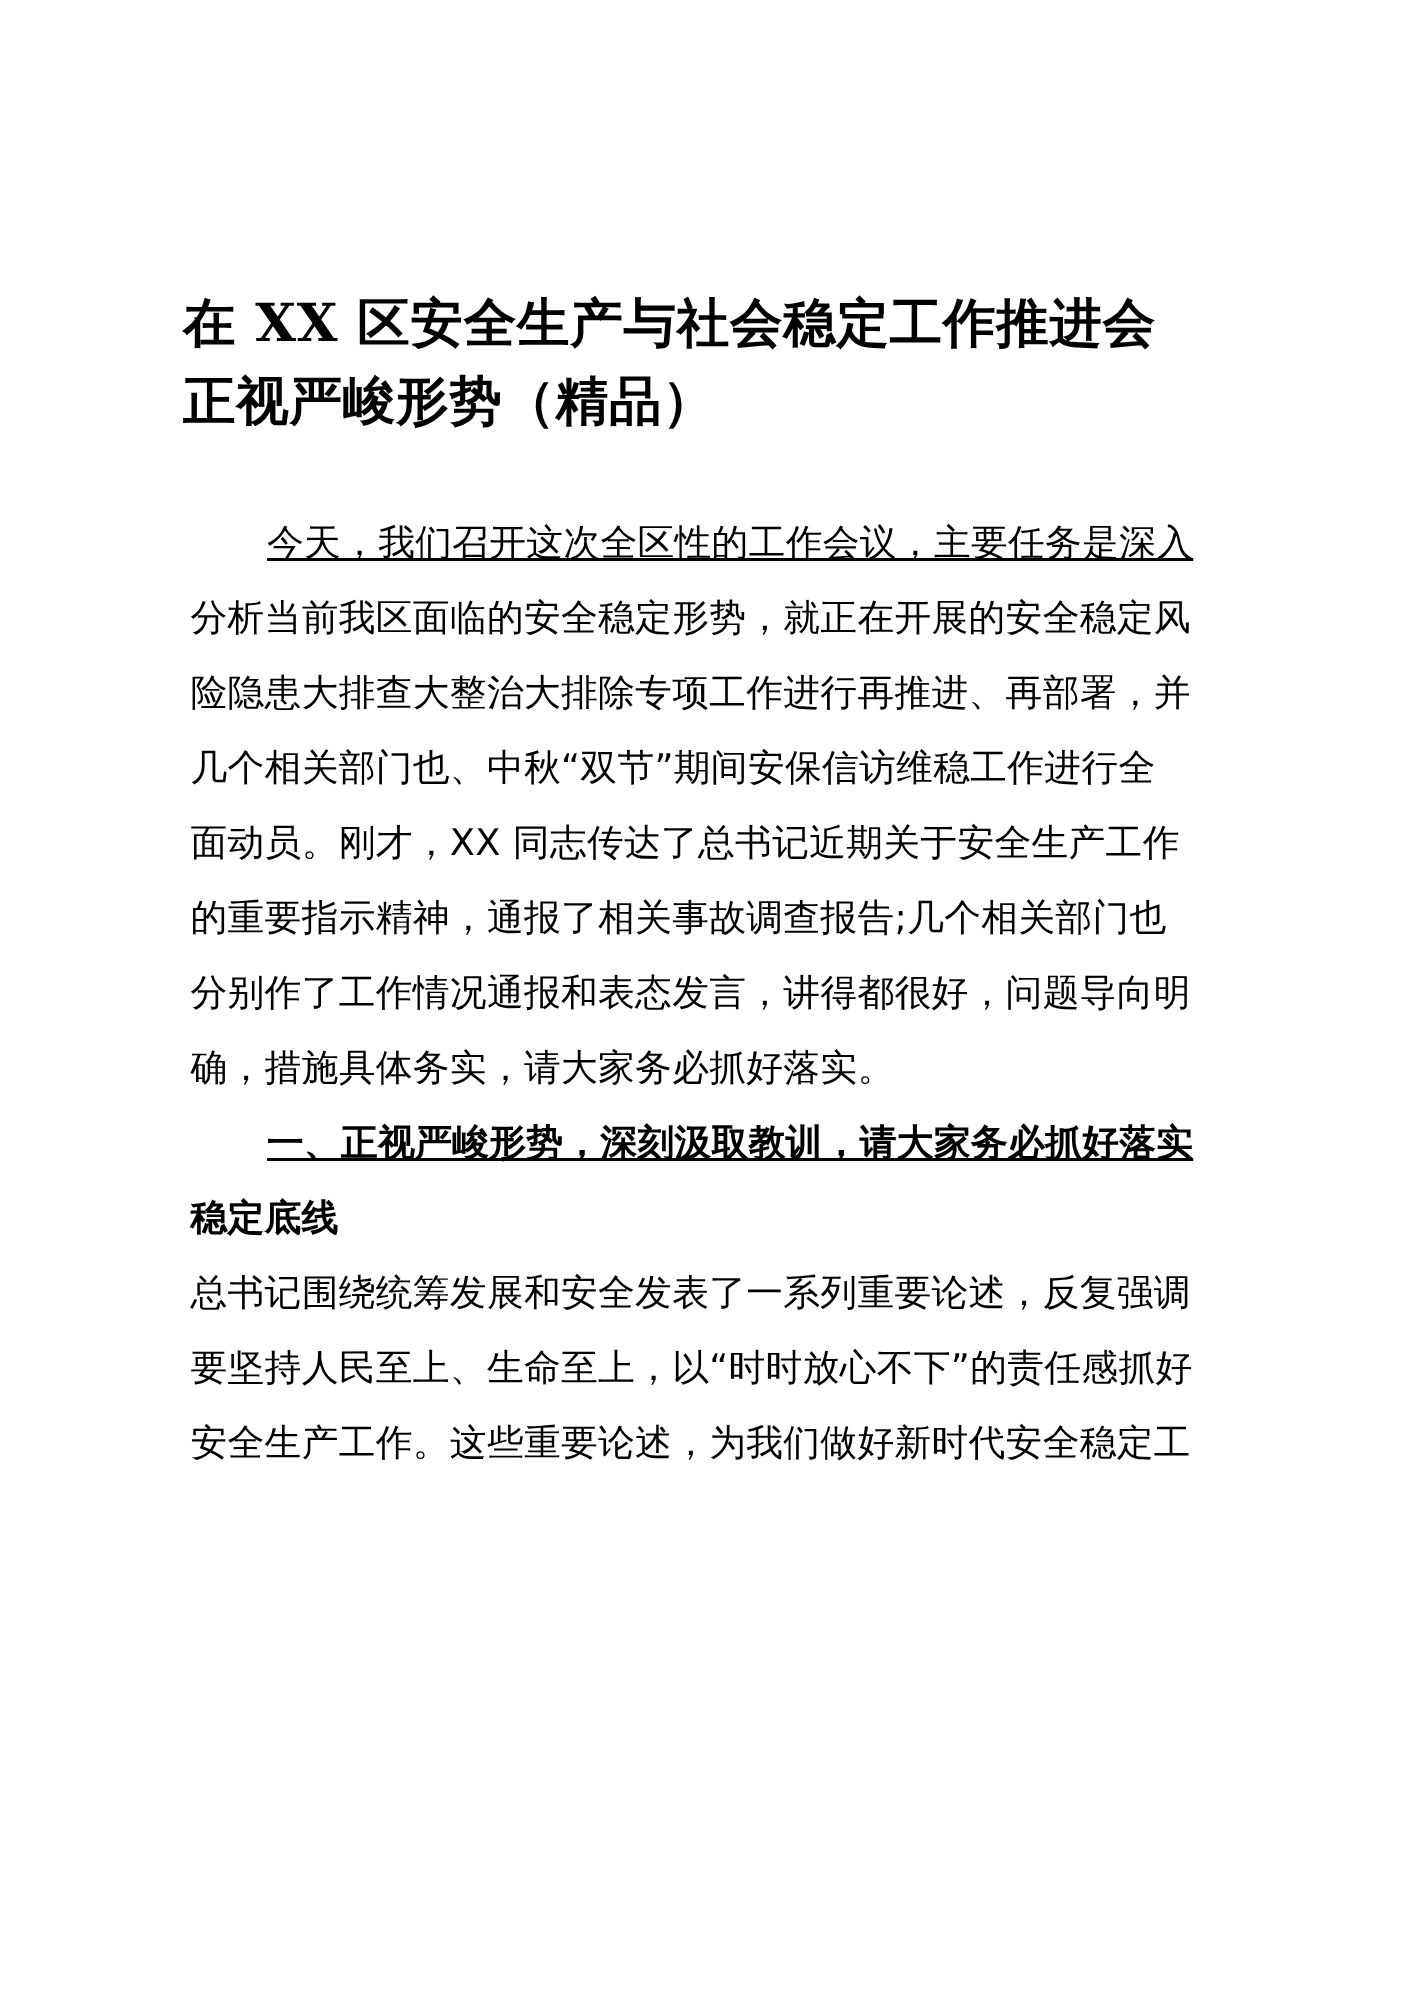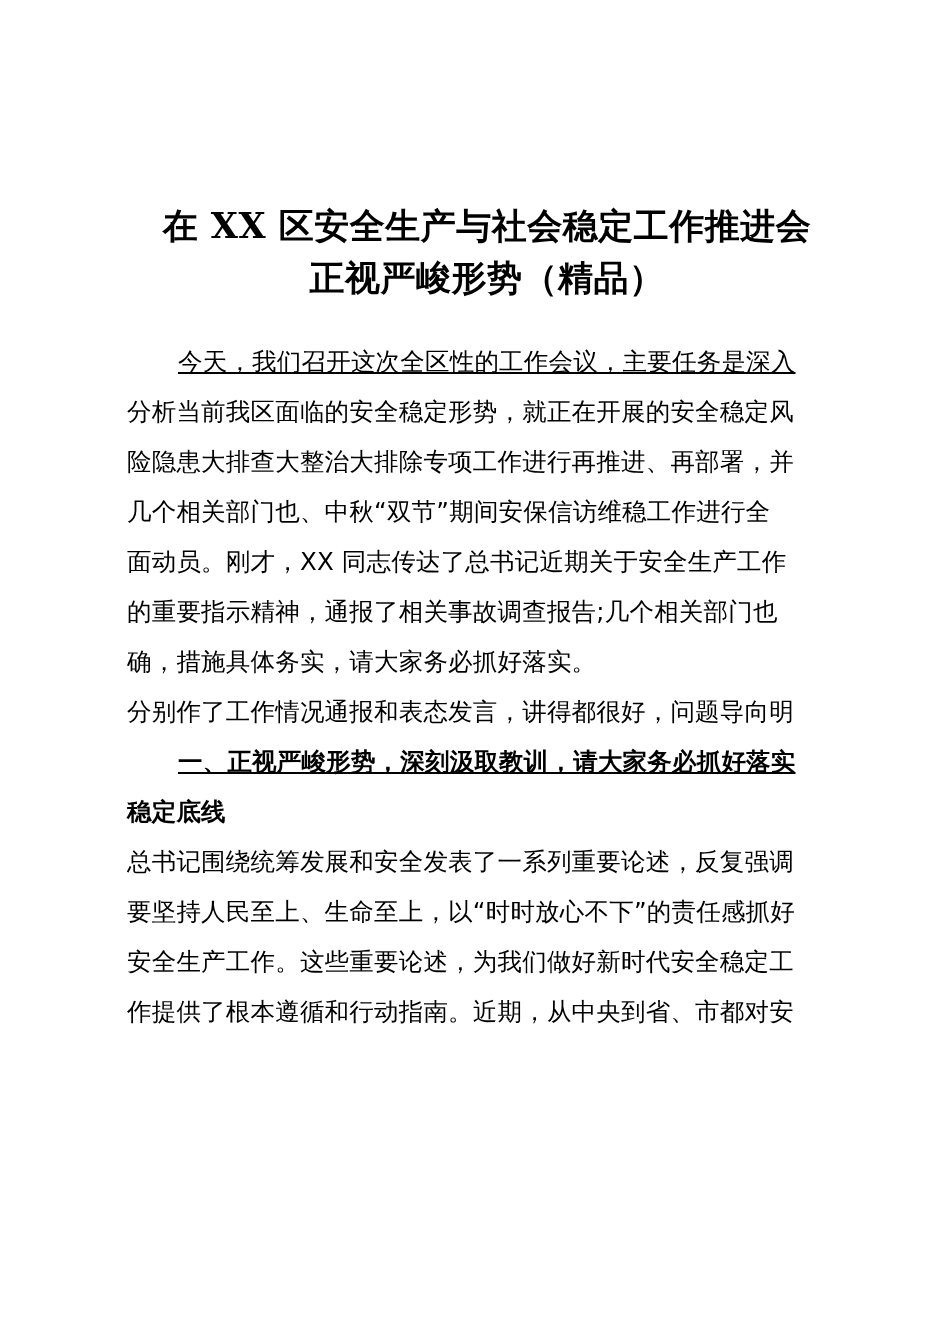--- a/index.html
+++ b/index.html
@@ -21,27 +21,27 @@
       top: 0;
       width: 950px;
       height: 1344px;
       background: #ffffff;
     }
     .title {
       position: absolute;
       left: 120px;
       width: 710px;
       top: 188px;
-      text-align: center;
+      text-align: left;
       font-family: "DejaVu Serif", "Liberation Serif", serif;
       font-weight: bold;
       font-size: 35px;
       line-height: 52px;
       letter-spacing: 0.5px;
-      margin: 12px;
+      margin: 2px;
     }
     .title span {
       display: block;
       white-space: nowrap;
     }
     .body {
       position: absolute;
       left: 127px;
       top: 337px;
       width: 700px;
@@ -74,31 +74,30 @@
 
   <div class="body">
 
     <div>
       <span class="line indent">今天，我们召开这次全区性的工作会议，主要任务是深入</span>
       <span class="line">分析当前我区面临的安全稳定形势，就正在开展的安全稳定风</span>
       <span class="line">险隐患大排查大整治大排除专项工作进行再推进、再部署，并</span>
       <span class="line">几个相关部门也、中秋“双节”期间安保信访维稳工作进行全</span>
       <span class="line">面动员。刚才，XX 同志传达了总书记近期关于安全生产工作</span>
       <span class="line">的重要指示精神，通报了相关事故调查报告;几个相关部门也</span>
+      <span class="line">分别作了工作情况通报和表态发言，讲得都很好，问题导向明</span>
       <span class="line">确，措施具体务实，请大家务必抓好落实。</span>
-      <span class="line">分别作了工作情况通报和表态发言，讲得都很好，问题导向明</span>
     </div>
 
 
     <div>
       <span class="line indent bold">一、正视严峻形势，深刻汲取教训，请大家务必抓好落实</span>
       <span class="line bold">稳定底线</span>
     </div>
 
     <div>
       <span class="line">总书记围绕统筹发展和安全发表了一系列重要论述，反复强调</span>
       <span class="line">要坚持人民至上、生命至上，以“时时放心不下”的责任感抓好</span>
       <span class="line">安全生产工作。这些重要论述，为我们做好新时代安全稳定工</span>
-      <span class="line">作提供了根本遵循和行动指南。近期，从中央到省、市都对安</span>
     </div>
   </div>
 
 </div>
 
 </body></html>

